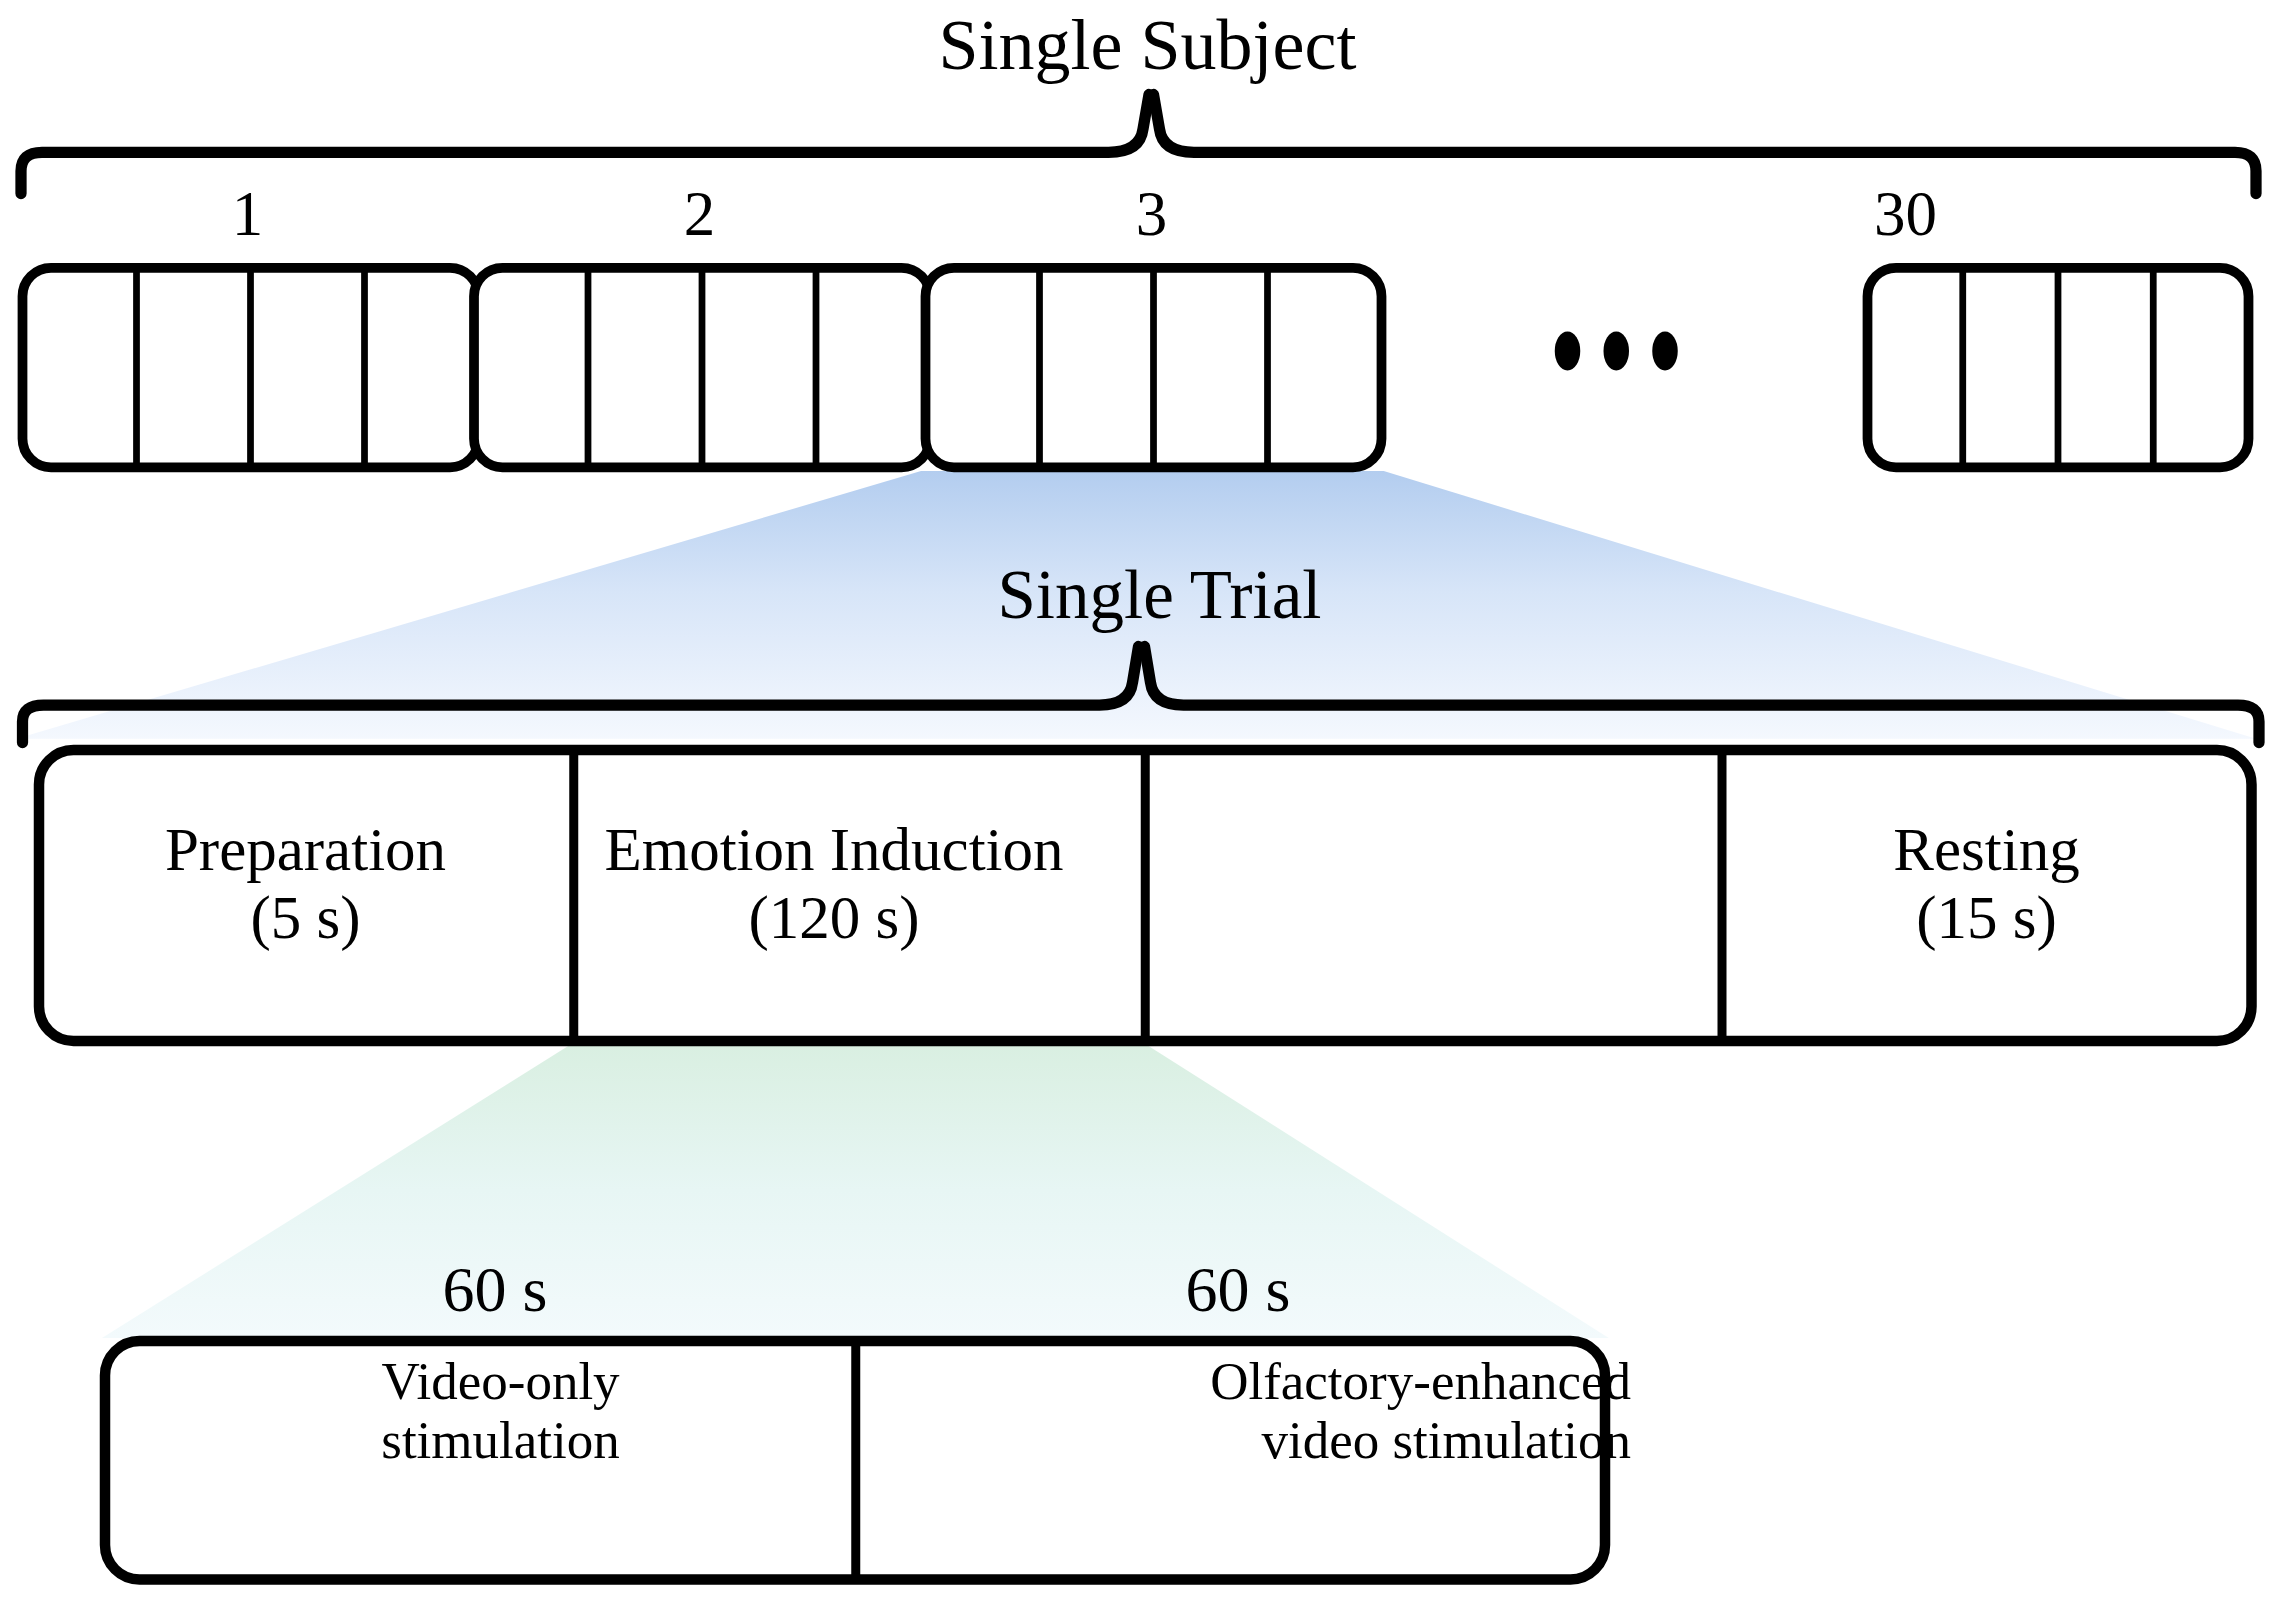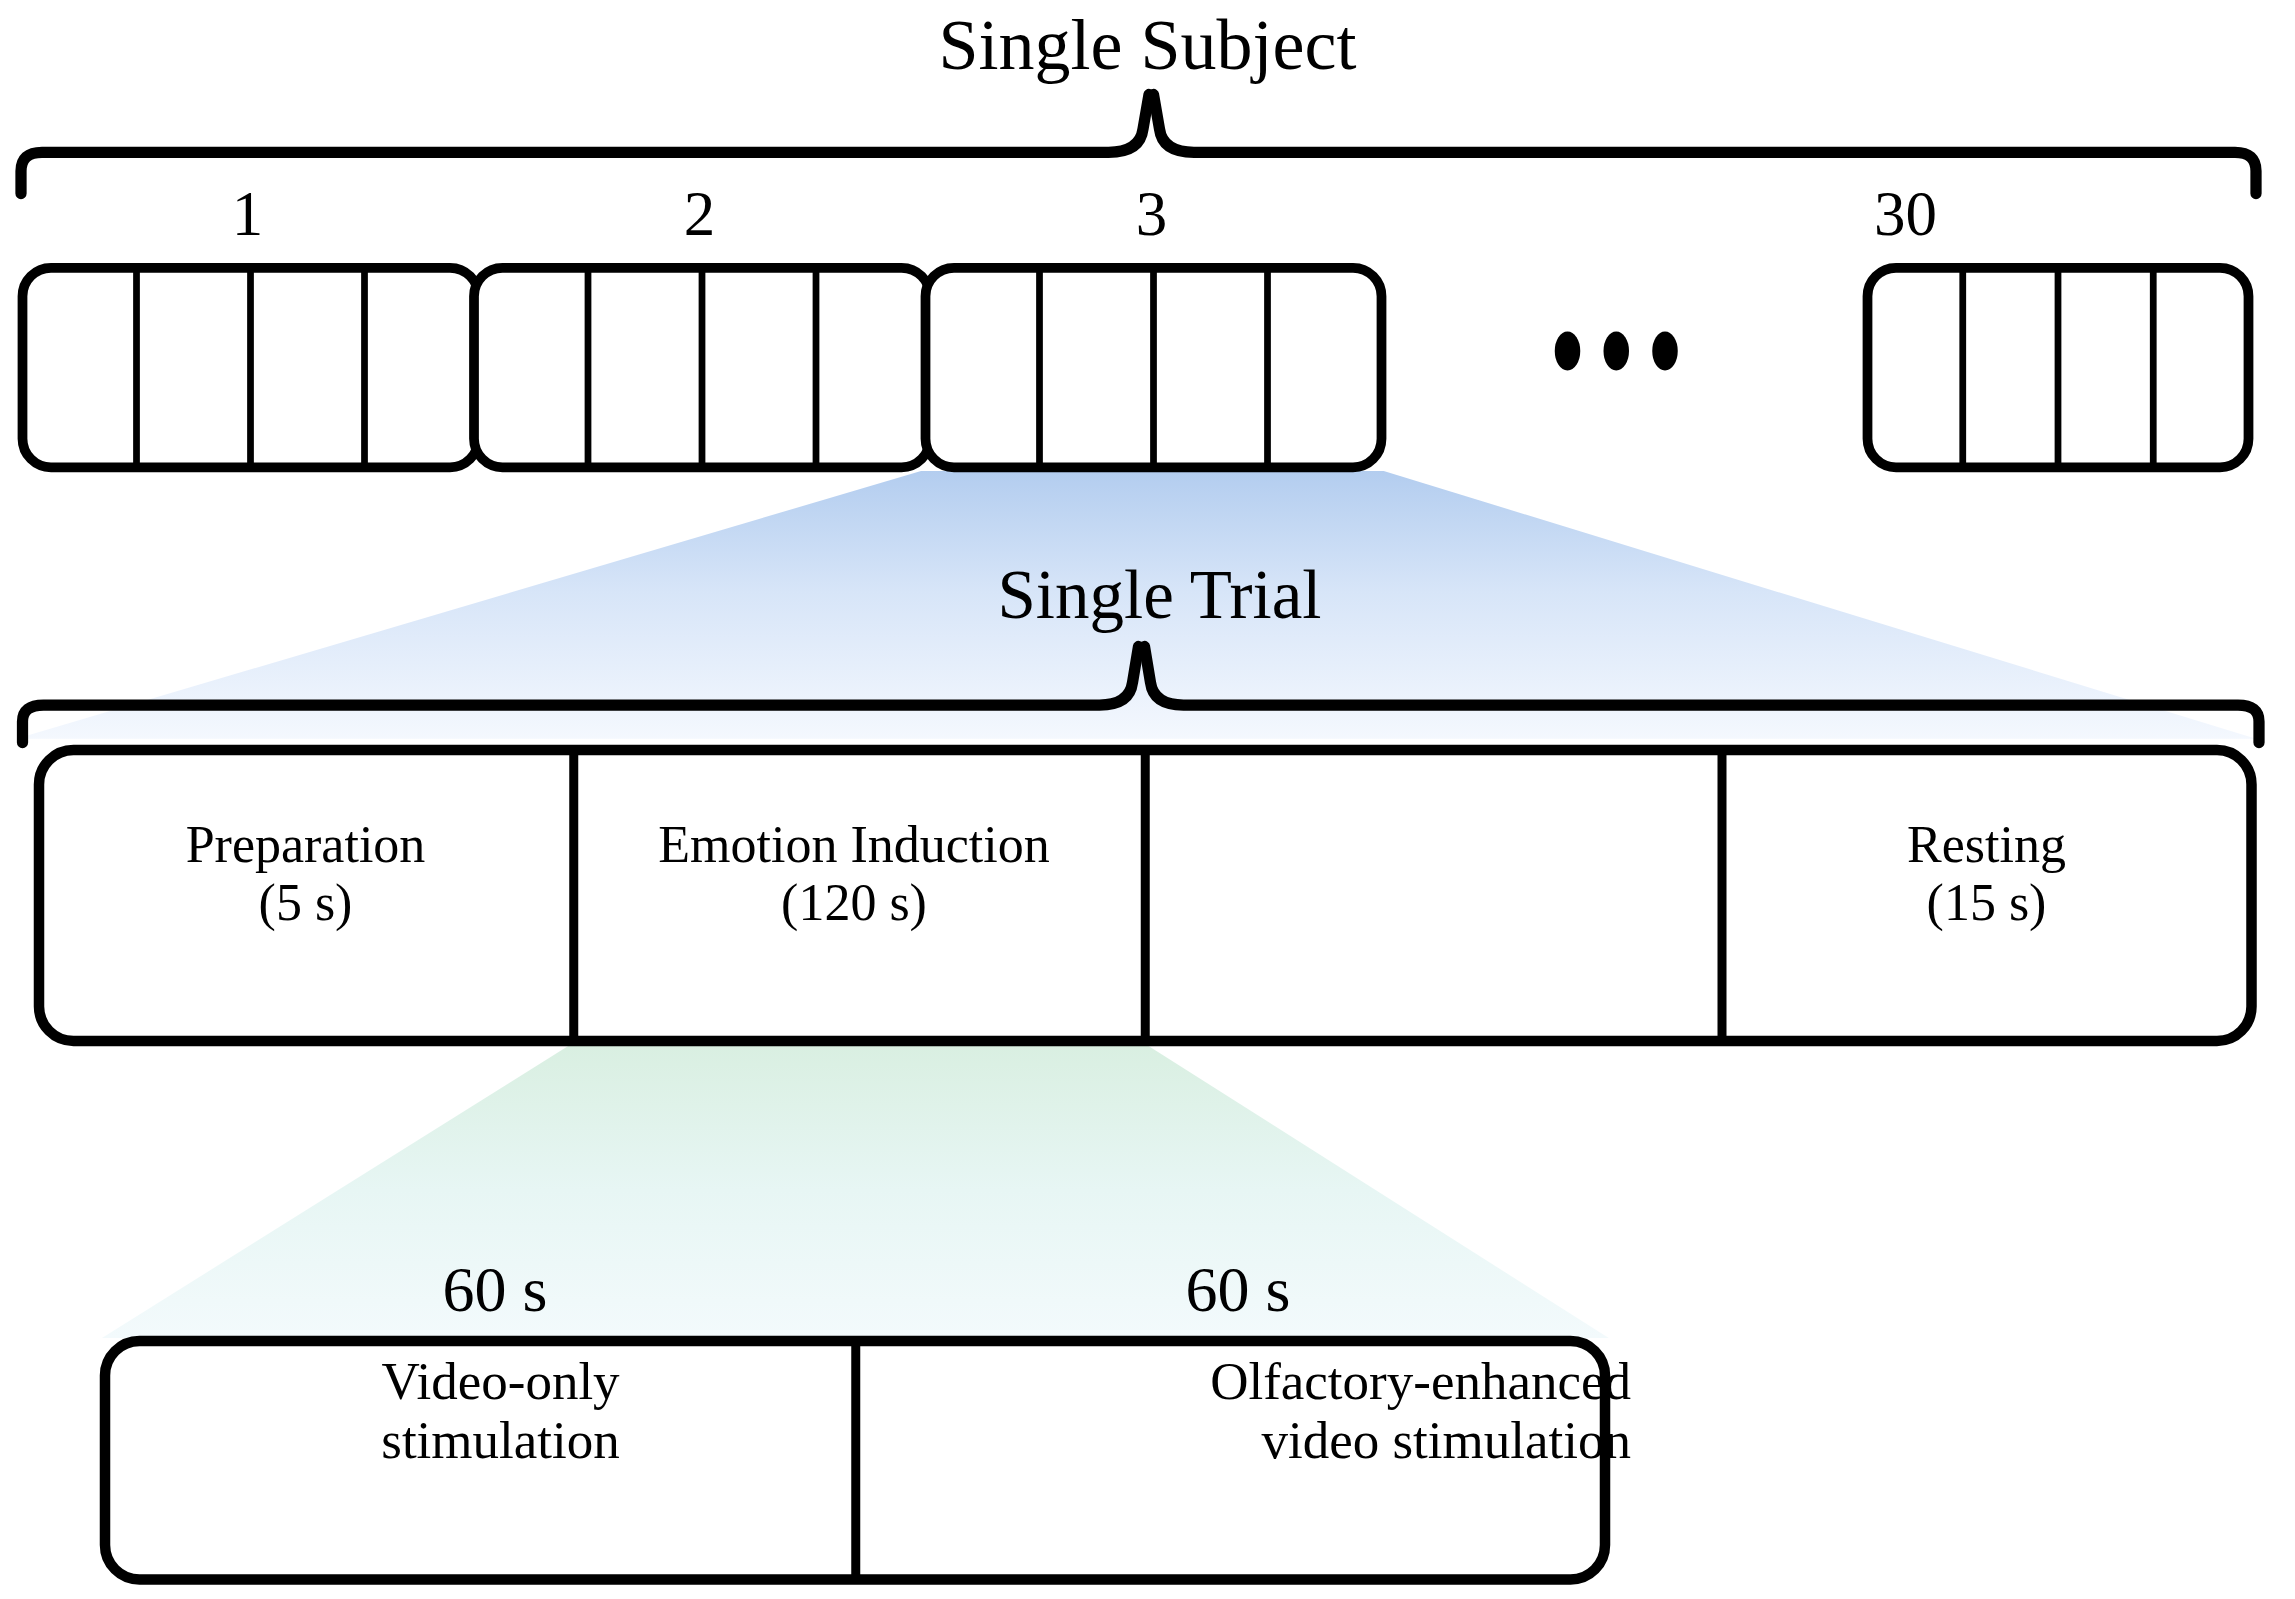--- a/index.html
+++ b/index.html
@@ -43,24 +43,24 @@
     width:225px;
   }
   #block-num-1{left:135px;}
   #block-num-2{left:587px;}
   #block-num-3{left:1039px;}
   #block-num-30{left:1793px;}
 
   
   .phase{
     top:816px;
-    font-size:52px;
+    font-size:61px;
   }
   #phase-0{left:38px;width:535px;}
-  #phase-1{left:568px;width:572px;}
+  #phase-1{left:548px;width:572px;}
   #phase-2{left:1145px;width:577px;}
   #phase-3{left:1722px;width:529px;}
 
   
   .dur{
     top:1254px;
     font-size:64px;
     width:240px;
   }
   #dur-0{left:375px;}

